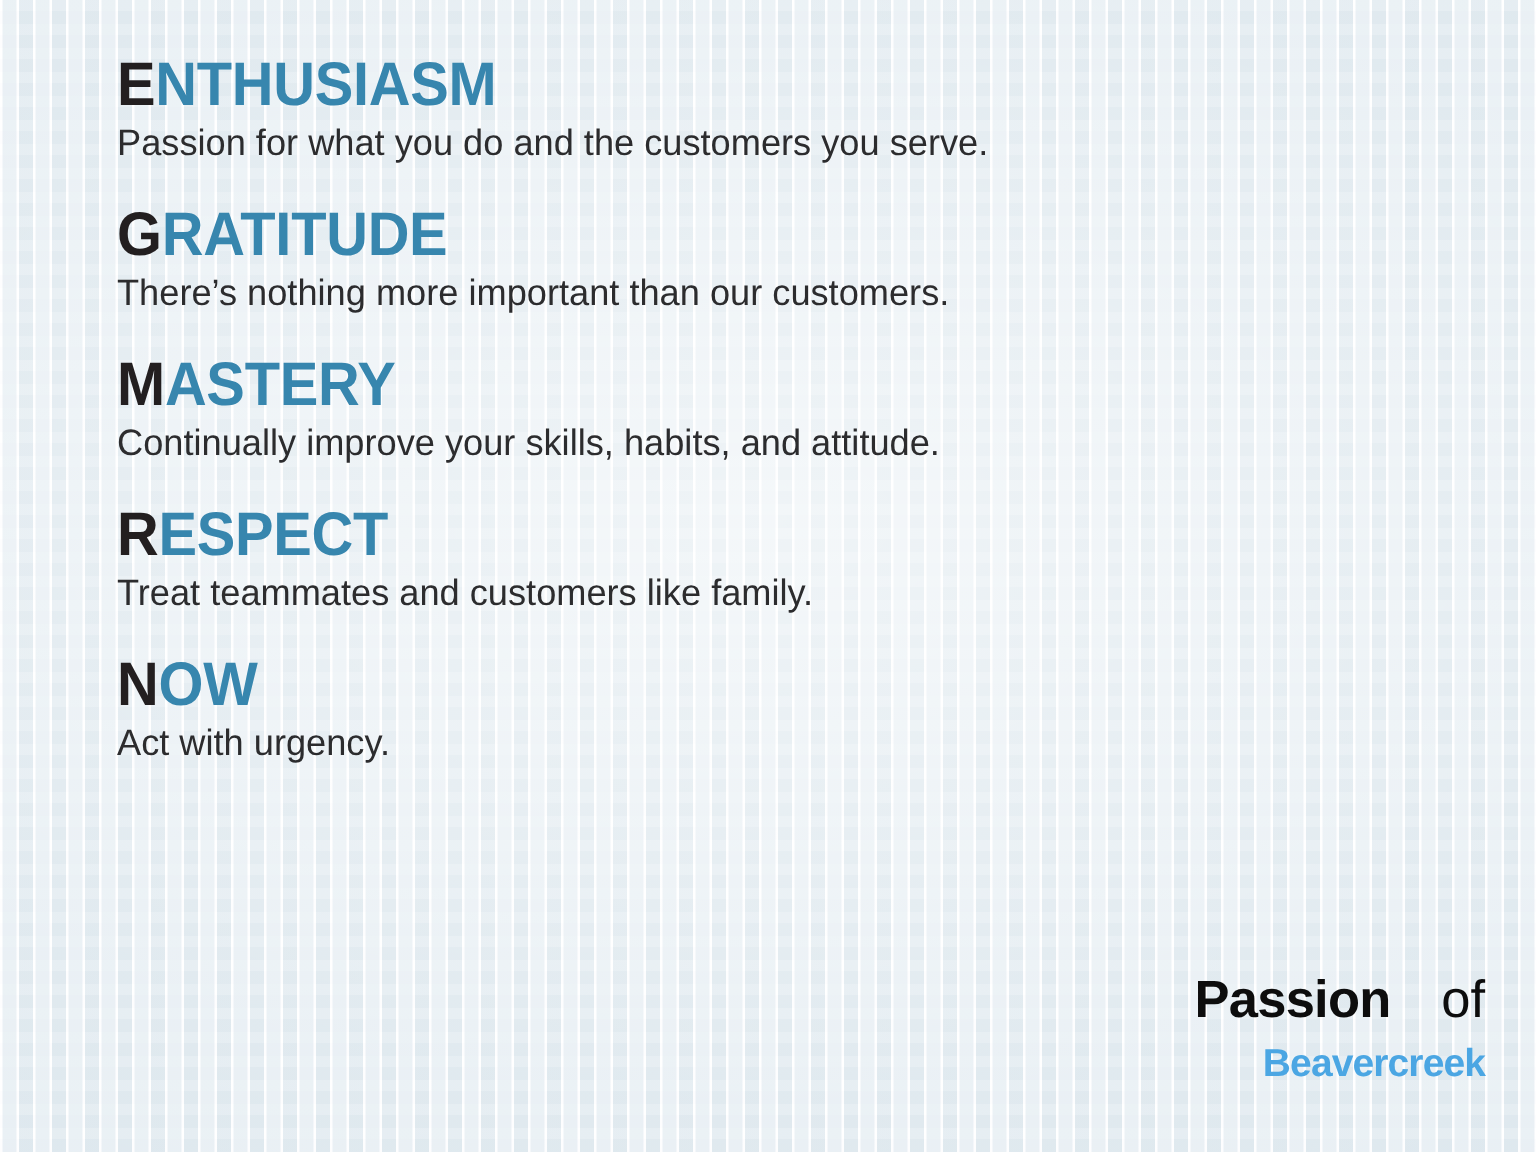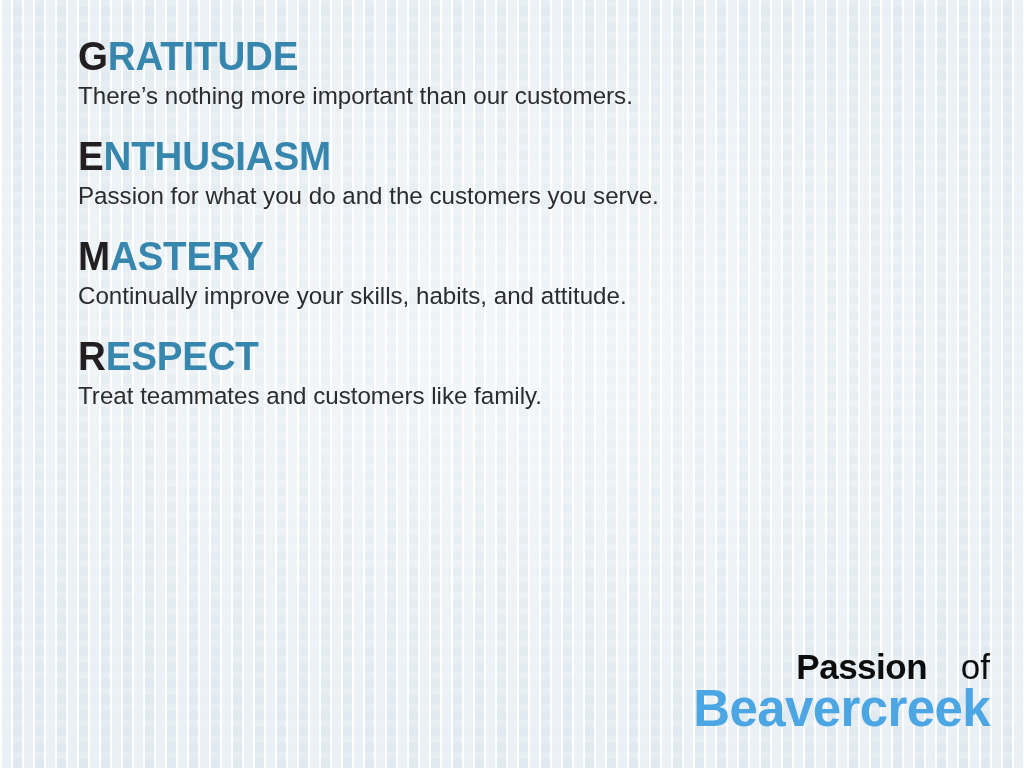--- a/index.html
+++ b/index.html
@@ -130,61 +130,65 @@
     letter-spacing: -0.5px;
   }
   .logo-line1 .conn {
     font-weight: normal;
     letter-spacing: 0px;
     margin-left: 24px;
   }
   .logo-line2 {
     font-family: "Liberation Sans", sans-serif;
     font-weight: bold;
-    font-size: 51px;
+    font-size: 26px;
     line-height: 43px;
     letter-spacing: -0.6px;
     color: #4ba6e3;
     white-space: nowrap;
   }
 </style>
 </head>
 <body>
 
 <div id="values-board">
 
   <div class="bg-texture"></div>
   <div class="bg-sheen"></div>
 
   <div class="content">
 
     <div class="values-list">
 
       <div class="value-item">
-        <div class="value-heading"><span class="lead">G</span><span class="rest">RATITUDE</span></div>
-        <p class="value-desc">There’s nothing more important than our customers.</p>
+        <div class="value-heading"><span class="lead">E</span><span class="rest">NTHUSIASM</span></div>
+        <p class="value-desc">Passion for what you do and the customers you serve.</p>
       </div>
 
       <div class="value-item">
-        <div class="value-heading"><span class="lead">E</span><span class="rest">NTHUSIASM</span></div>
-        <p class="value-desc">Passion for what you do and the customers you serve.</p>
+        <div class="value-heading"><span class="lead">G</span><span class="rest">RATITUDE</span></div>
+        <p class="value-desc">There’s nothing more important than our customers.</p>
       </div>
 
       <div class="value-item">
         <div class="value-heading"><span class="lead">M</span><span class="rest">ASTERY</span></div>
         <p class="value-desc">Continually improve your skills, habits, and attitude.</p>
       </div>
 
       <div class="value-item">
         <div class="value-heading"><span class="lead">R</span><span class="rest">ESPECT</span></div>
         <p class="value-desc">Treat teammates and customers like family.</p>
       </div>
 
 
 
+      <div class="value-item">
+        <div class="value-heading"><span class="lead">N</span><span class="rest">OW</span></div>
+        <p class="value-desc">Act with urgency.</p>
+      </div>
 
     </div>
 
     <div class="logo">
       <div class="logo-line1"><span class="brand">Passion</span>&nbsp;<span class="conn">of</span></div>
       <div class="logo-line2">Beavercreek</div>
     </div>
 
   </div>
 </div>

